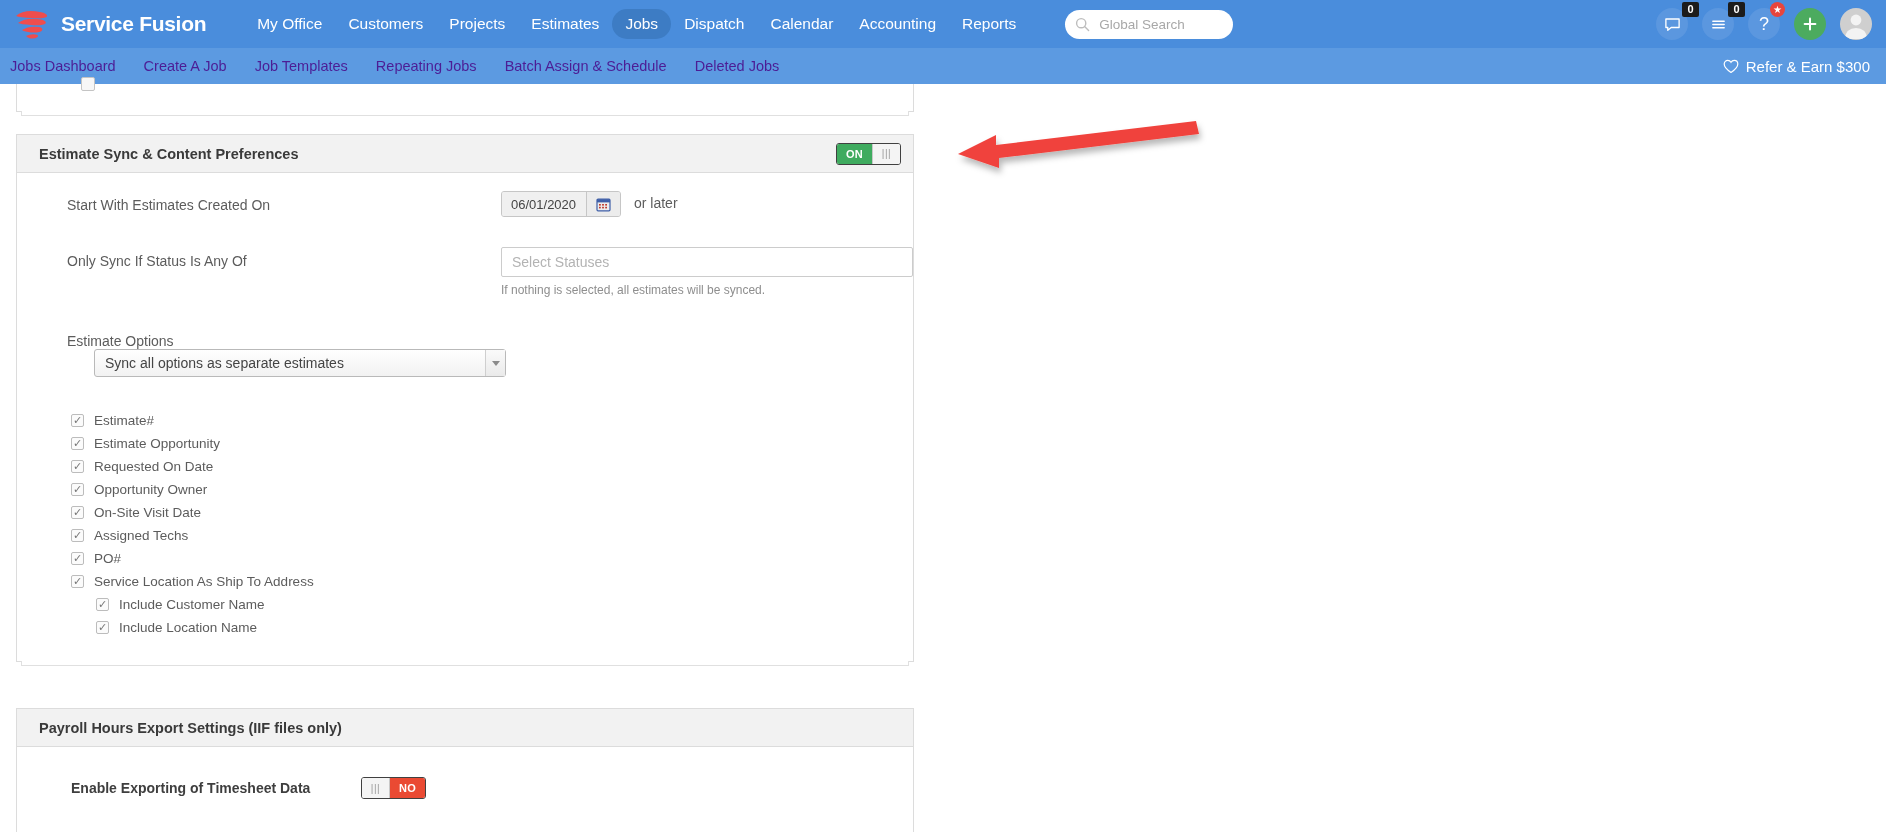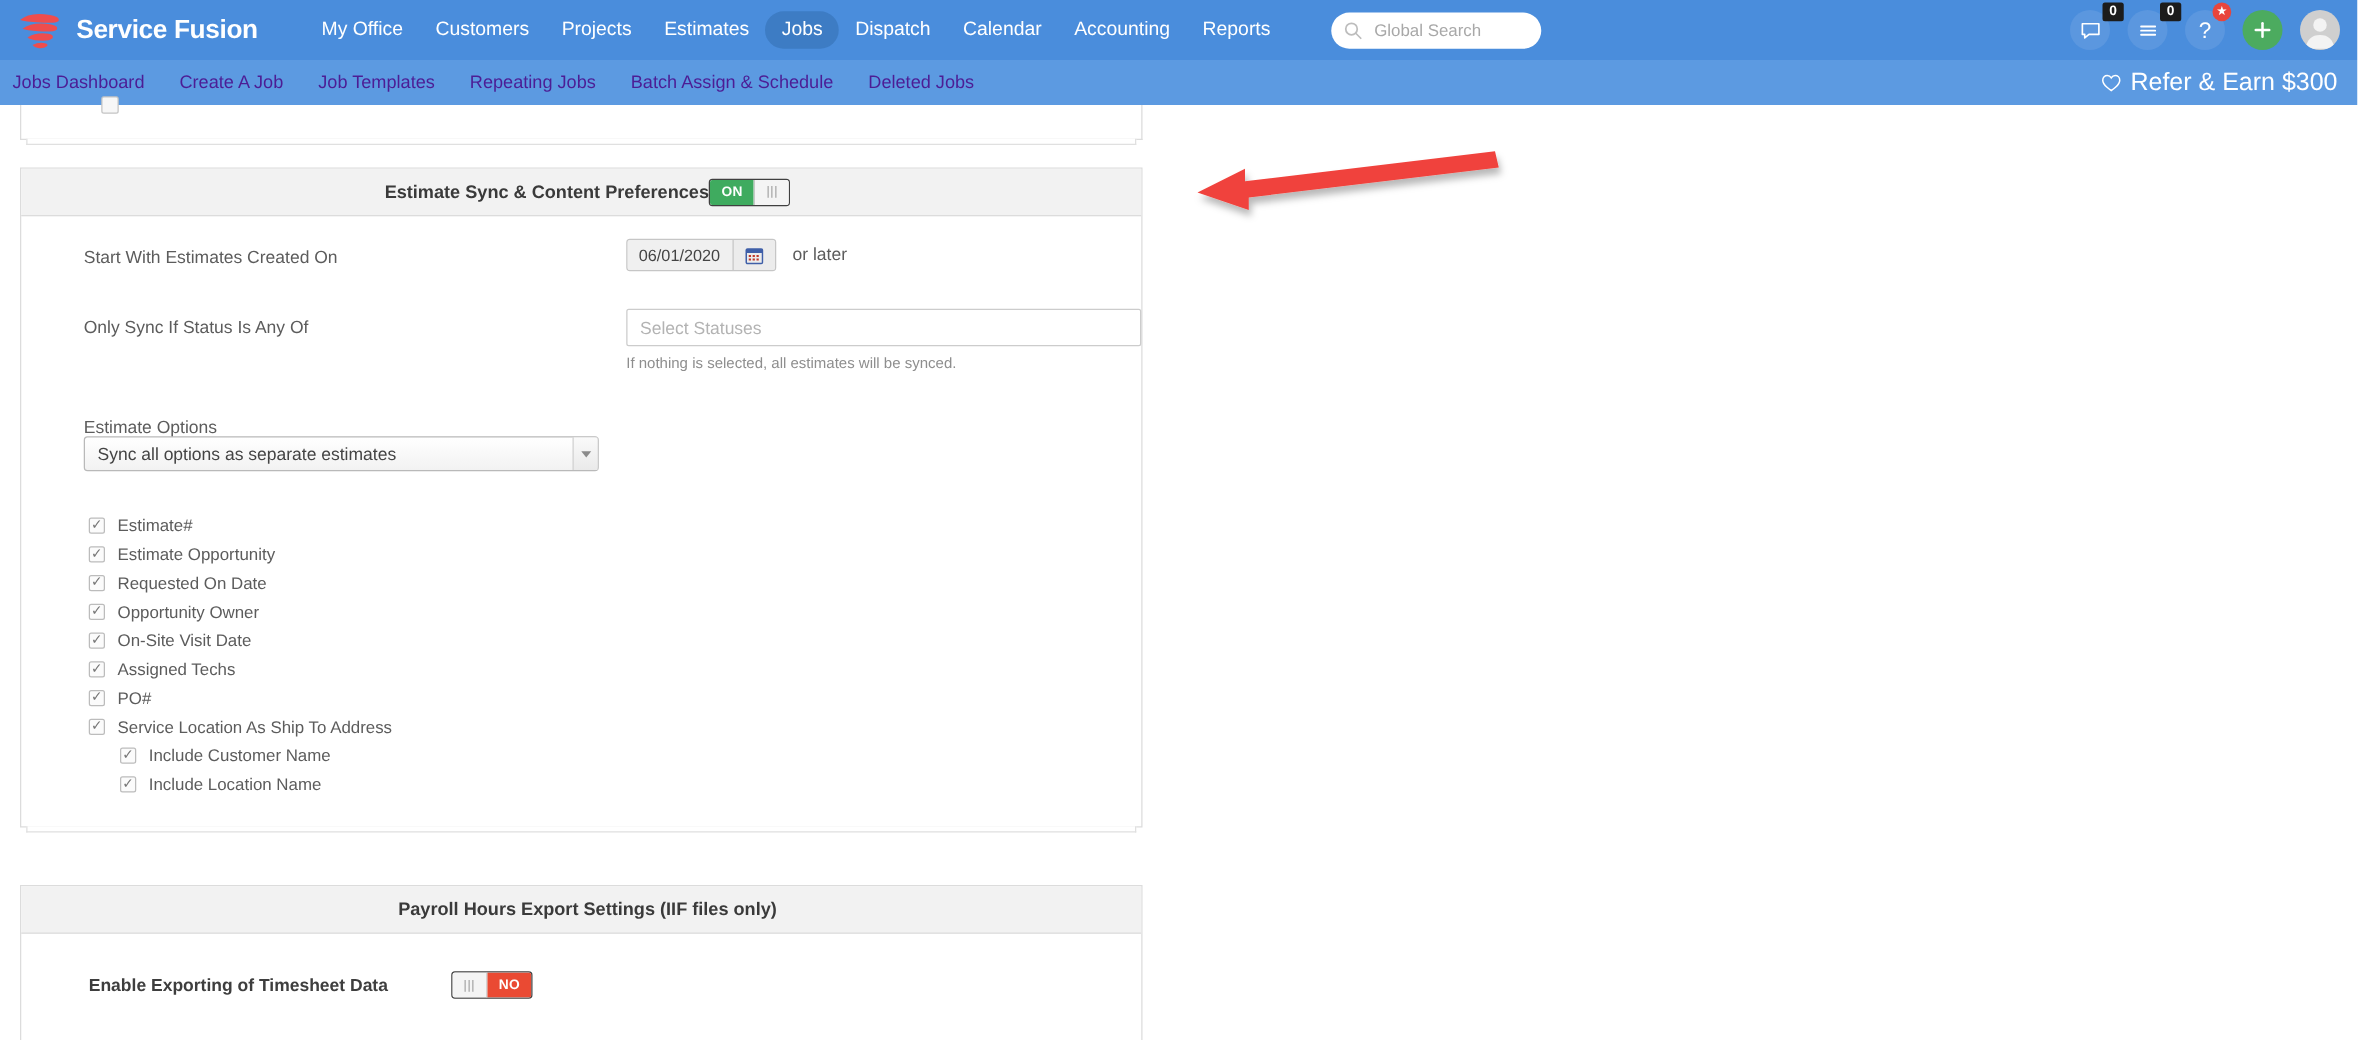--- a/index.html
+++ b/index.html
@@ -83,21 +83,21 @@
     display: flex; align-items: center;
   }
   .subbar a {
     color: #4c1d95; font-size: 14.5px; text-decoration: none;
     margin-right: 28px; white-space: nowrap;
   }
   .subbar a:first-child { margin-left: 10px; }
   .refer {
     position: absolute; right: 16px; top: 0; height: 36px;
     display: flex; align-items: center; gap: 7px;
-    color: #fff; font-size: 20px; cursor: pointer; white-space: nowrap;
+    color: #fff; font-size: 15px; cursor: pointer; white-space: nowrap;
   }
 
   
   .content { position: absolute; top: 84px; left: 0; width: 1886px; }
 
   .panel {
     position: relative;
     background: #ffffff;
     border: 1px solid #dcdcdc;
     margin-left: 16px;
@@ -131,21 +131,21 @@
   }
   .cut-check {
     position: absolute; left: 64px; top: -7px;
     width: 14px; height: 14px;
     border: 1px solid #c4c4c4; background: #f7f7f7; border-radius: 2px;
   }
 
   .panel-head {
     height: 38px; background: #f2f2f2;
     border-bottom: 1px solid #dcdcdc;
-    display: flex; align-items: center; justify-content: center;
+    display: flex; align-items: center; justify-content: space-between;
     padding: 0 12px 0 22px;
   }
   .panel-title {
     font-size: 14.5px; font-weight: bold; color: #3a3a3a;
     white-space: nowrap;
   }
   .panel-body { padding: 18px 0 22px 0; }
 
   
   .toggle {
@@ -203,21 +203,21 @@
     font-family: "Liberation Sans", sans-serif;
     font-size: 14px; color: #333; padding: 0 10px;
   }
   .statuses::placeholder { color: #b3b3b3; }
   .hint { font-size: 12px; color: #8e8e8e; margin-top: 6px; }
 
   .selectwrap {
     position: relative; width: 412px; height: 28px;
     border: 1px solid #b9b9b9; border-radius: 3px;
     background: linear-gradient(#ffffff, #f2f2f2);
-    display: flex; align-items: center;
+    display: flex; align-items: center; margin-left: 27px;
   }
   .selectwrap .sel-text {
     font-size: 14px; color: #444; padding-left: 10px; white-space: nowrap;
   }
   .sel-arrow {
     position: absolute; right: 0; top: 0; bottom: 0; width: 20px;
     border-left: 1px solid #cfcfcf;
     background: linear-gradient(#fafafa, #eaeaea);
     display: flex; align-items: center; justify-content: center;
   }

